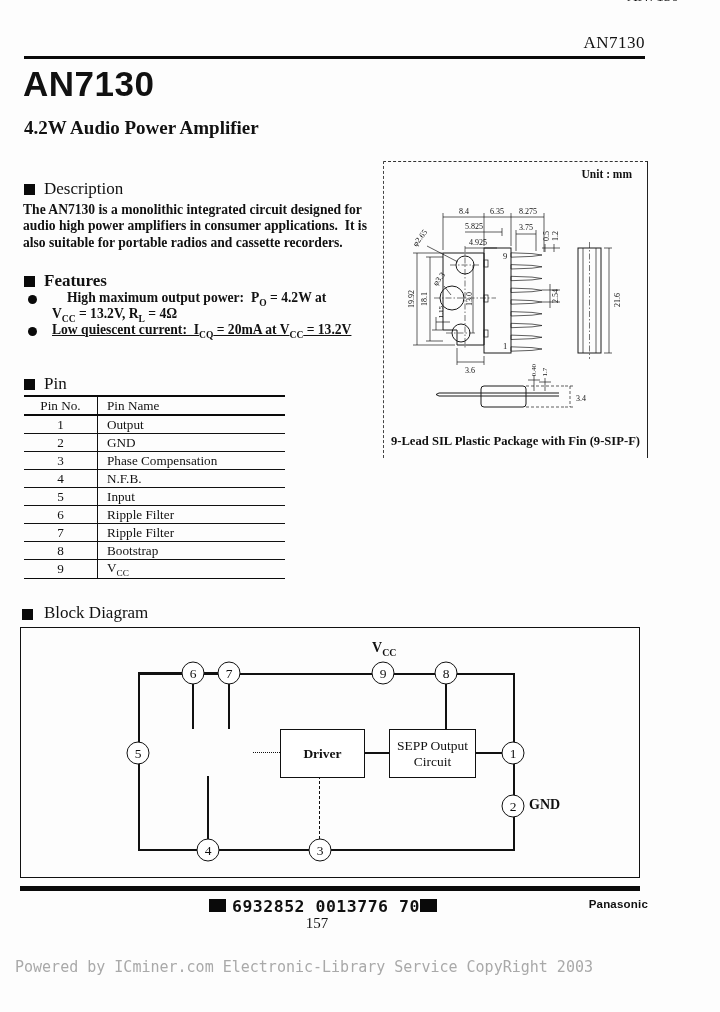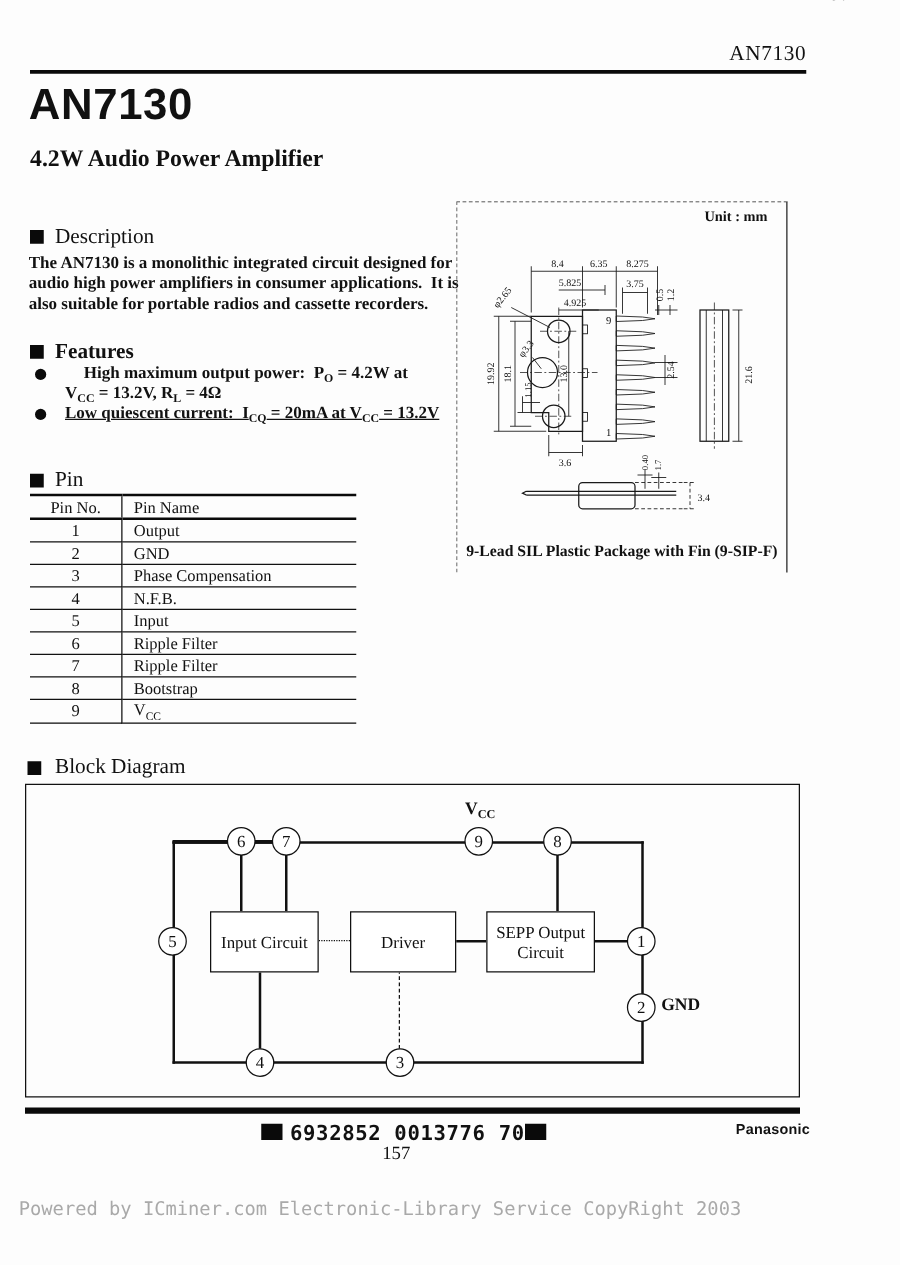--- a/index.html
+++ b/index.html
@@ -32,21 +32,21 @@
   
   .pin-table{position:absolute;left:24px;top:395px;width:261px;border-collapse:collapse;
              font:13.2px "Liberation Serif",serif;}
   .pin-table th,.pin-table td{border-bottom:1px solid #111;height:17px;padding:0;font-weight:normal;}
   .pin-table tr.hdr th{border-top:2.5px solid #0a0a0a;border-bottom:2.5px solid #0a0a0a;}
   .pin-table .c1{width:73px;text-align:center;border-right:1px solid #111;}
   .pin-table .c2{text-align:left;padding-left:9px;}
   .pin-table tr:last-child td{border-bottom:1.6px solid #0a0a0a;}
 
   
-  .pkg-box{position:absolute;left:365px;top:161px;width:263px;height:296px;
+  .pkg-box{position:absolute;left:383px;top:161px;width:263px;height:296px;
            border-top:1px dashed #333;border-left:1px dashed #444;border-right:1px solid #222;}
   .pkg-unit{position:absolute;left:0;top:6px;width:248px;text-align:right;
             font:11.5px "Liberation Serif",serif;font-weight:600;}
   .pkg-caption{position:absolute;left:0;top:272px;width:100%;text-align:center;
                font:12.6px "Liberation Serif",serif;font-weight:600;white-space:nowrap;}
   .pkg-dim{position:absolute;font:8px "Liberation Serif",serif;white-space:nowrap;
            transform:translate(-50%,-50%);}
   .pkg-dim.rot{transform:translate(-50%,-50%) rotate(-90deg);}
   .pkg-dim.diag{transform:translate(-50%,-50%) rotate(-52deg);}
   .pkg-pin{position:absolute;font:8.5px "Liberation Serif",serif;transform:translate(-50%,-50%);}
@@ -258,22 +258,21 @@
   <div class="bd-v" style="left:171px;top:46px;height:55px;"></div>
   <div class="bd-v" style="left:207px;top:46px;height:55px;"></div>
   <div class="bd-v" style="left:424px;top:46px;height:55px;"></div>
   <div class="bd-v" style="left:186px;top:148px;height:63px;"></div>
   <div class="bd-dashed-v" style="left:298px;top:148px;height:63px;"></div>
 
   <div class="bd-dotted-h" style="left:232px;top:124px;width:27px;"></div>
   <div class="bd-h" style="left:342px;top:124px;width:26px;"></div>
   <div class="bd-h" style="left:453px;top:124px;width:30px;"></div>
 
-  <div class="bd-block" style="left:147px;top:101px;width:85px;height:47px;">Input Circuit</div>
-  <div class="bd-block" style="left:259px;top:101px;width:83px;height:47px;">Driver</div>
+  <div class="bd-block" style="left:259px;top:101px;width:83px;height:47px;font-weight:bold;">Driver</div>
   <div class="bd-block" style="left:368px;top:101px;width:85px;height:47px;">SEPP Output Circuit</div>
 
   <div class="bd-pin" style="left:172px;top:45px;">6</div>
   <div class="bd-pin" style="left:208px;top:45px;">7</div>
   <div class="bd-pin" style="left:362px;top:45px;">9</div>
   <div class="bd-pin" style="left:425px;top:45px;">8</div>
   <div class="bd-pin" style="left:117px;top:125px;">5</div>
   <div class="bd-pin" style="left:492px;top:125px;">1</div>
   <div class="bd-pin" style="left:492px;top:178px;">2</div>
   <div class="bd-pin" style="left:187px;top:222px;">4</div>

